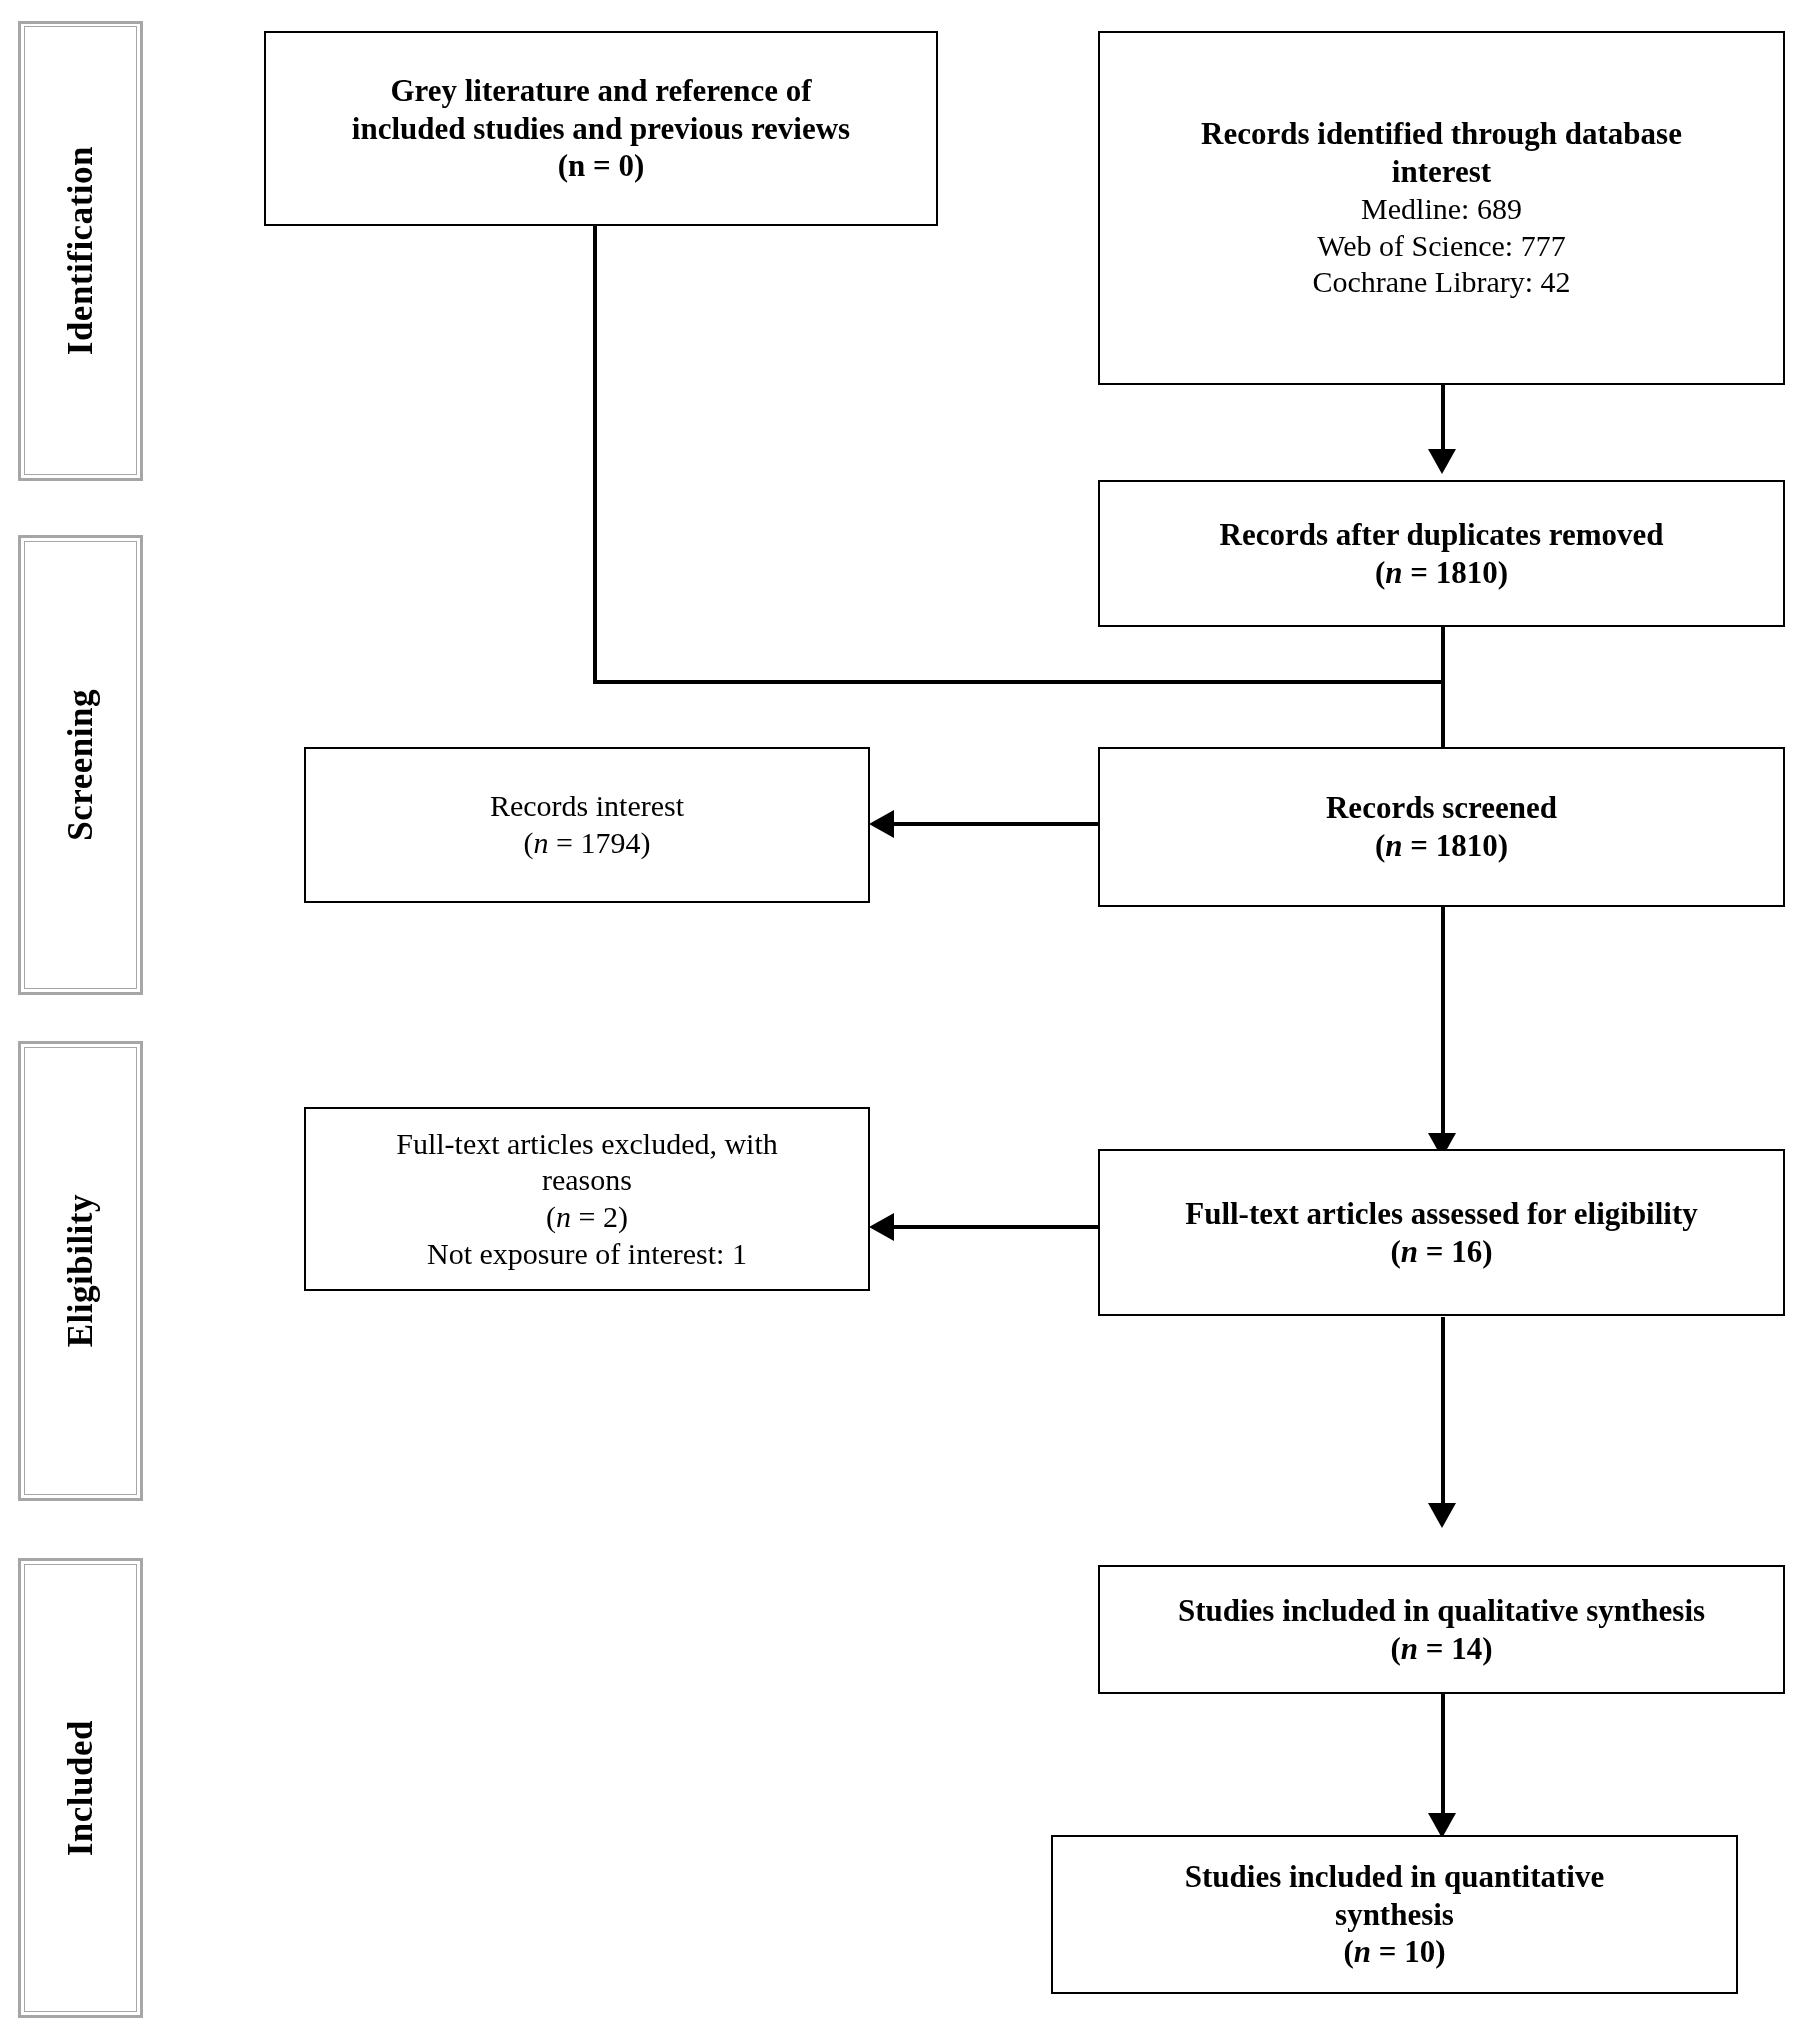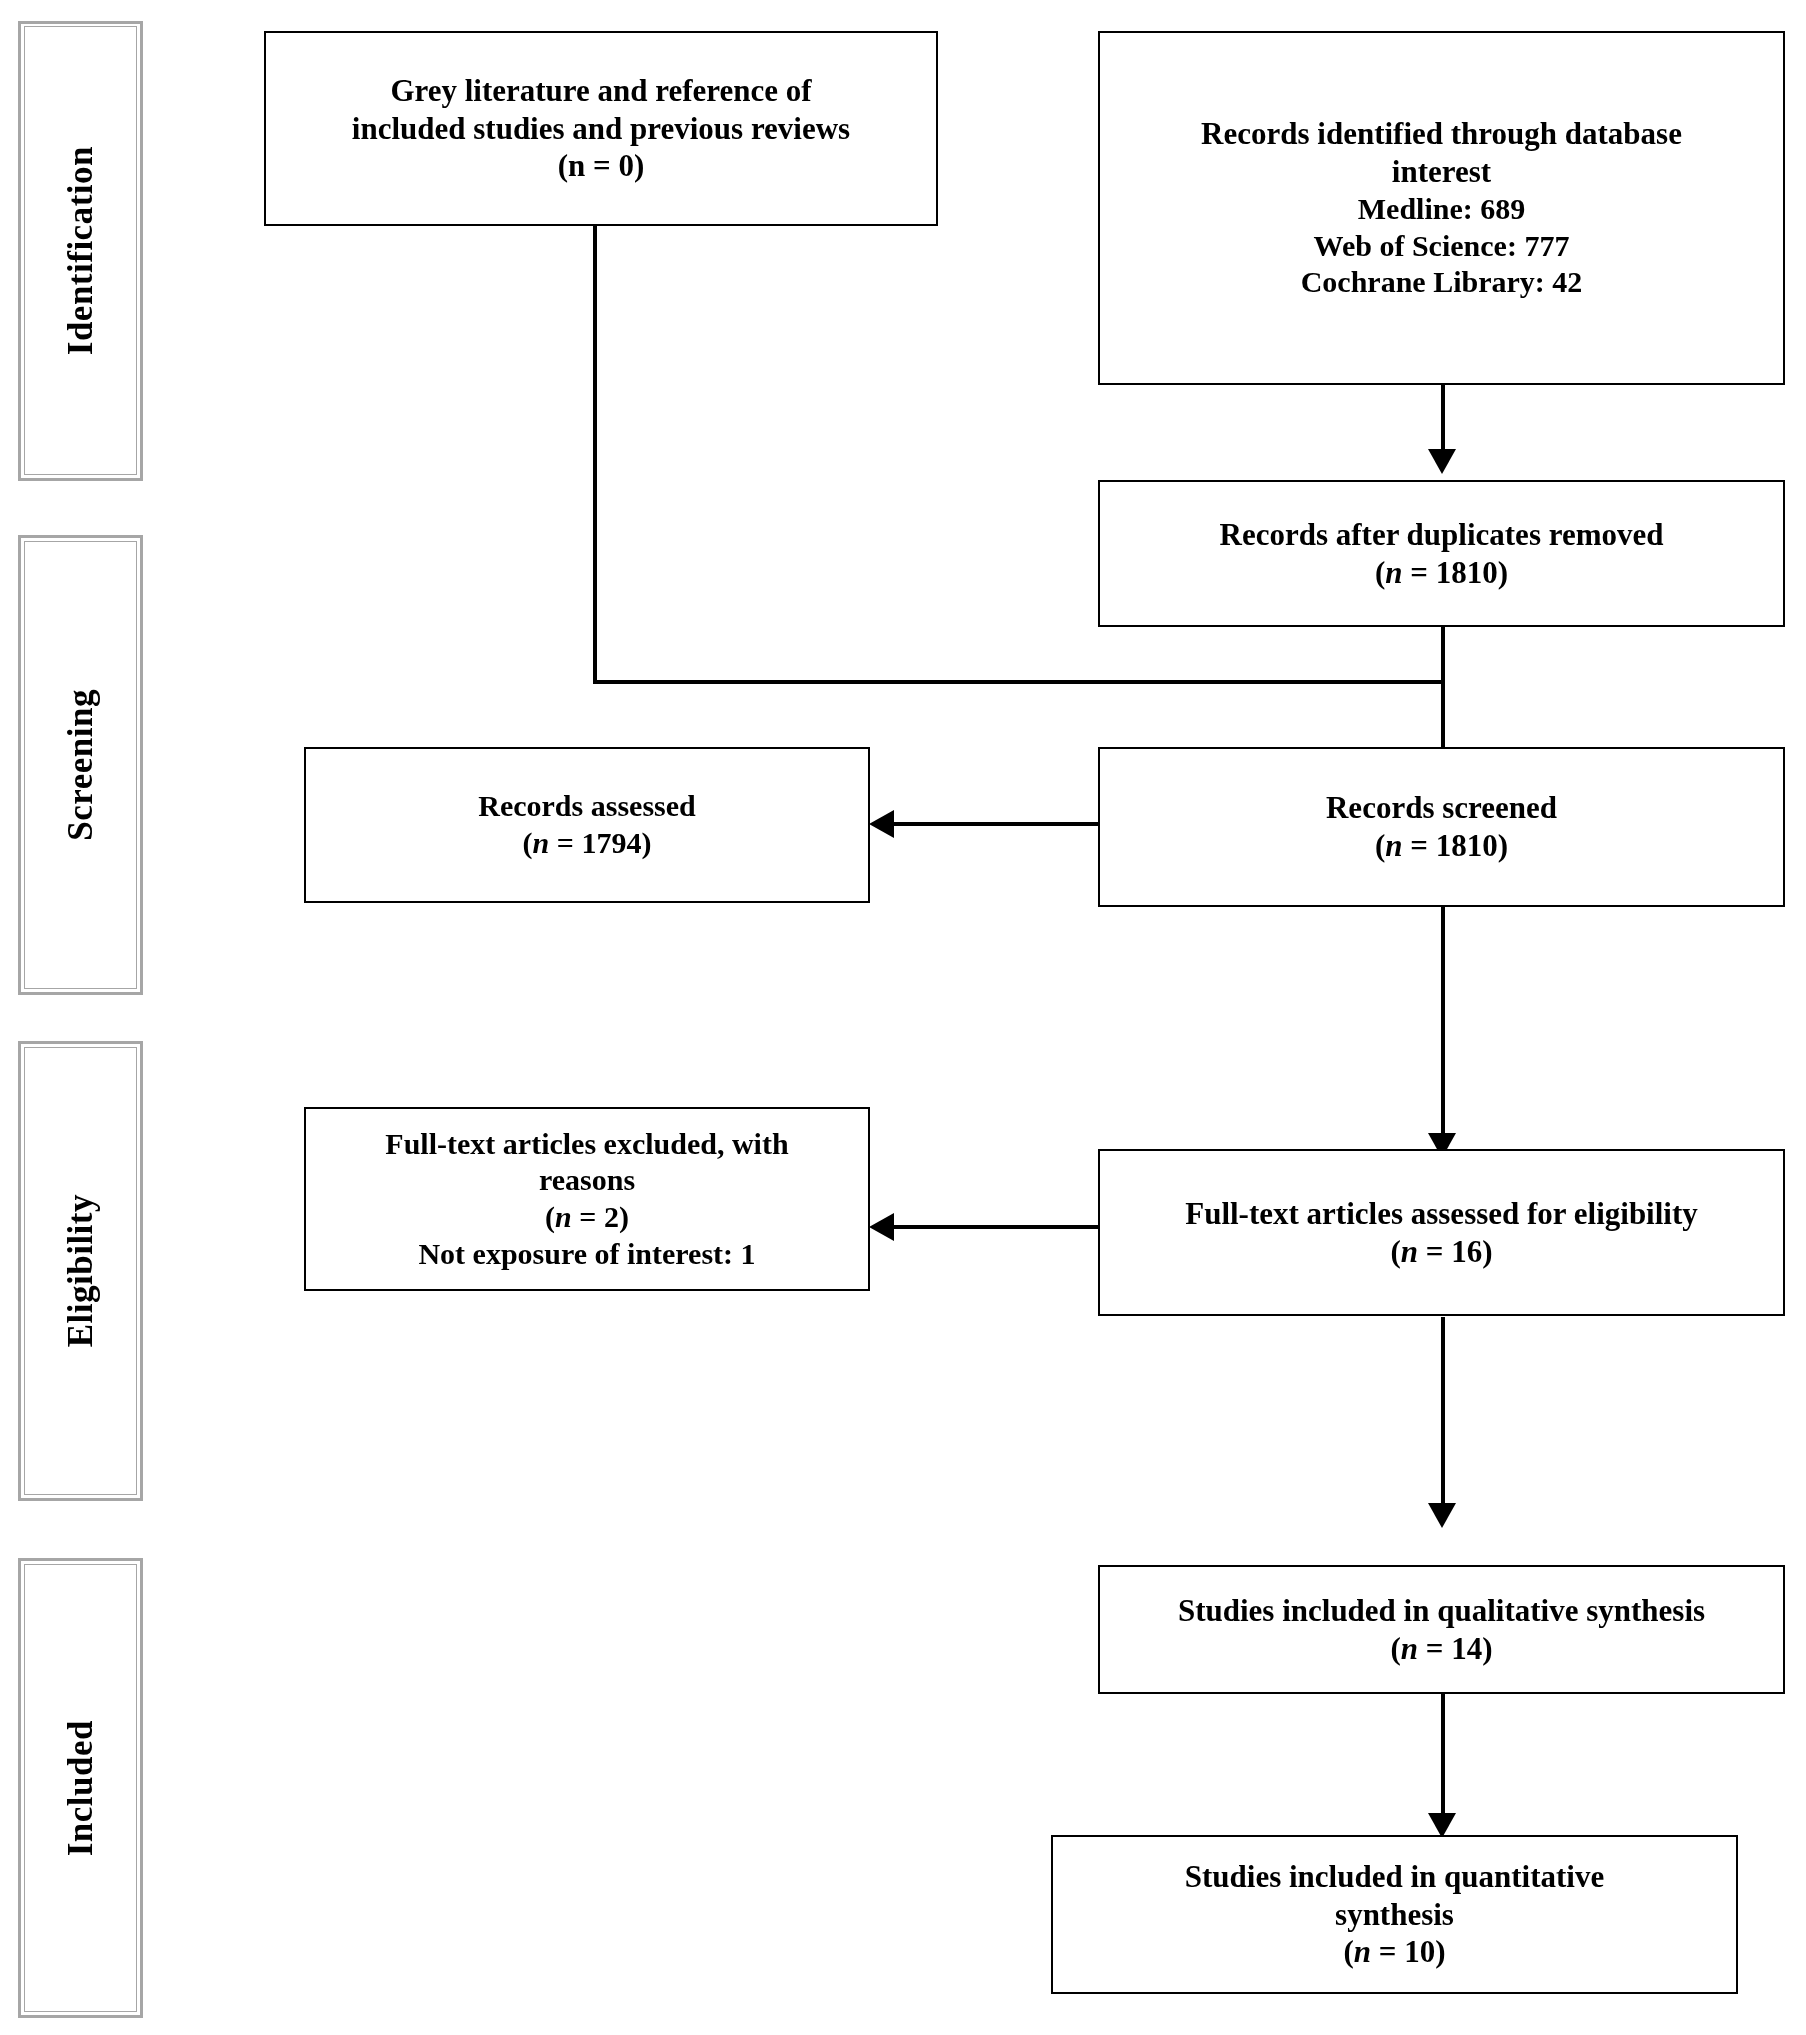--- a/index.html
+++ b/index.html
@@ -62,21 +62,21 @@
   .flow-box-body {
     width: 100%;
     padding: 0 15px;
     box-sizing: border-box;
   }
   .line {
     display: block;
     line-height: 1.22;
   }
   .b   { font-weight: bold; font-size: 31px; }
-  .r   { font-weight: bold; font-size: 30px; }
+  .r   { font-weight: normal; font-size: 30px; }
   .n-italic { font-style: italic; }
 
   
   .conn-v, .conn-h {
     position: absolute;
     background: #000000;
   }
   .arrow-down {
     position: absolute;
     width: 0;
@@ -167,21 +167,21 @@
 
   <div class="flow-box" style="left:1098px; top:480px; width:687px; height:147px;">
     <div class="flow-box-body">
       <span class="line b">Records after duplicates removed</span>
       <span class="line b"><span>(</span><span class="n-italic">n</span><span> = 1810)</span></span>
     </div>
   </div>
 
   <div class="flow-box" style="left:304px; top:747px; width:566px; height:156px;">
     <div class="flow-box-body">
-      <span class="line r">Records assessed</span>
+      <span class="line r">Records interest</span>
       <span class="line r"><span>(</span><span class="n-italic">n</span><span> = 1794)</span></span>
     </div>
   </div>
 
   <div class="flow-box" style="left:1098px; top:747px; width:687px; height:160px;">
     <div class="flow-box-body">
       <span class="line b">Records screened</span>
       <span class="line b"><span>(</span><span class="n-italic">n</span><span> = 1810)</span></span>
     </div>
   </div>

